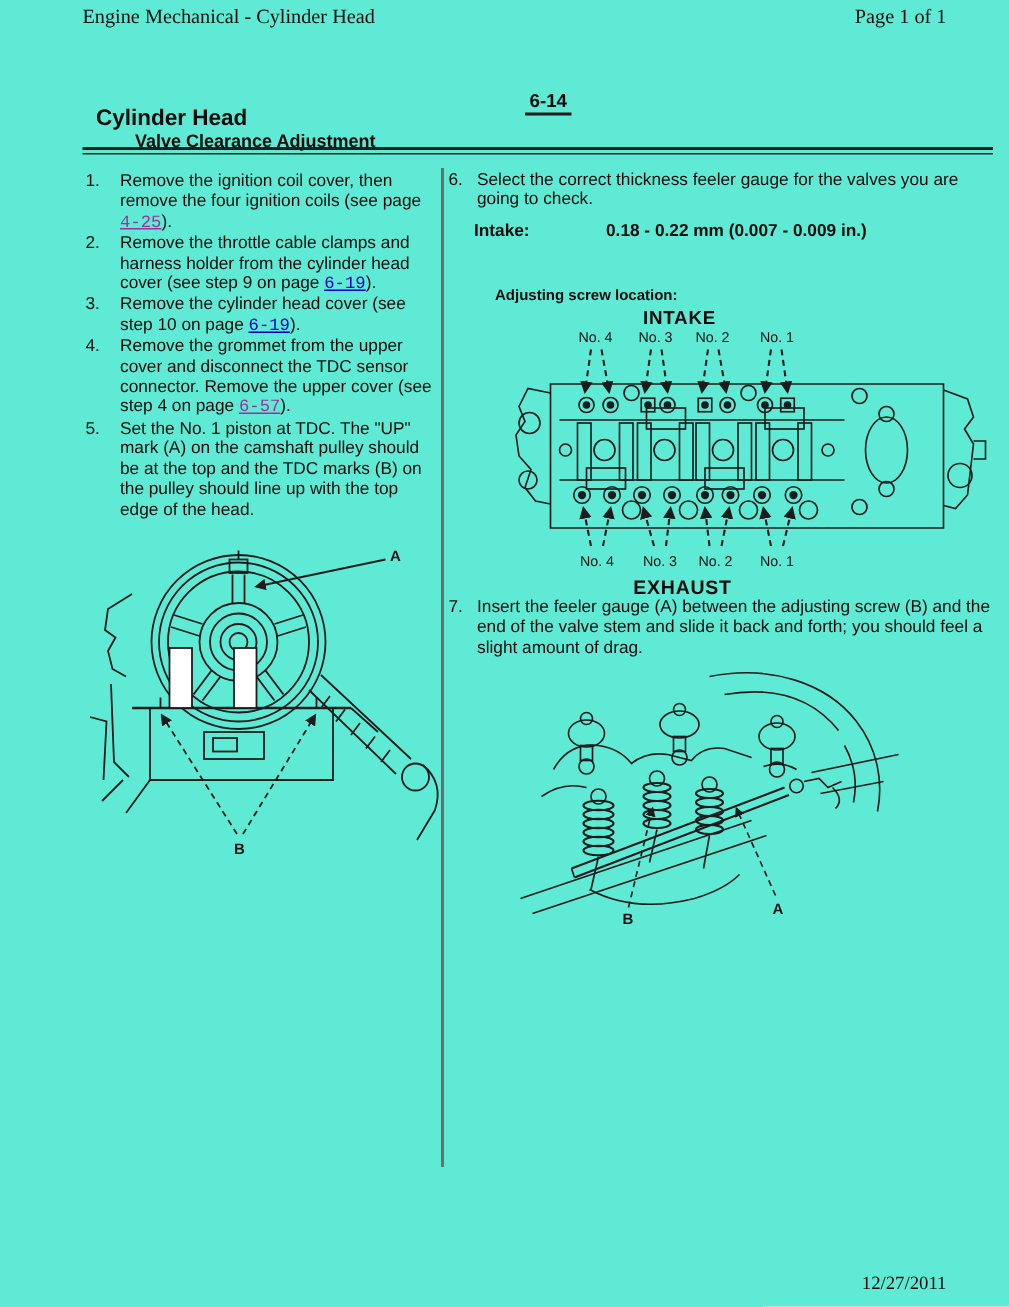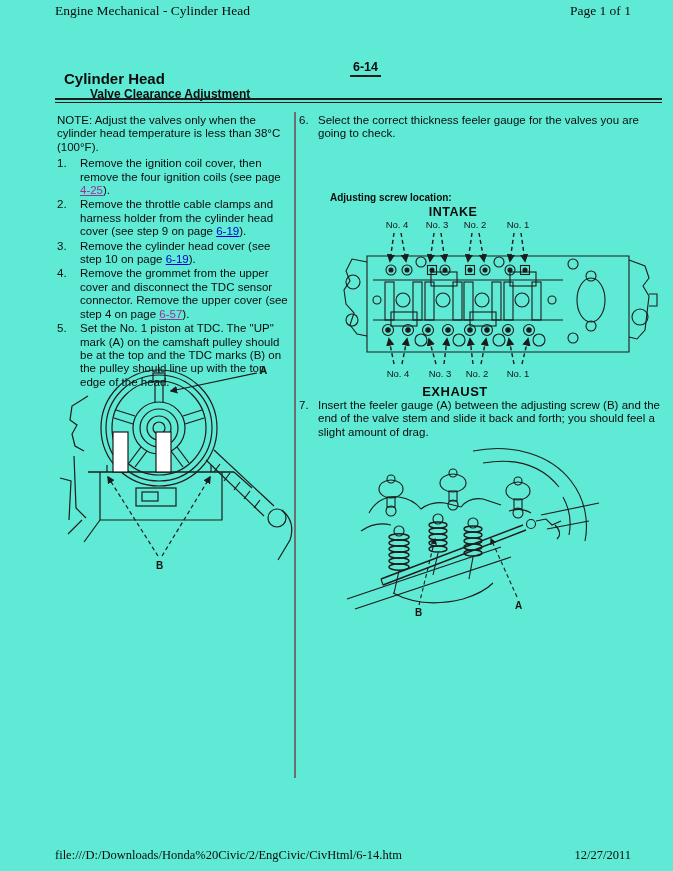--- a/index.html
+++ b/index.html
@@ -15,21 +15,21 @@
   .subsection-title{position:absolute;top:87px;left:90px;font-size:12px;font-weight:bold;text-decoration:underline;}
   .title-rule{position:absolute;top:98px;left:55px;width:607px;height:2px;
               border-top:2px solid #1f1f1f;border-bottom:1px solid #1f1f1f;}
   .col-divider{position:absolute;left:294px;top:112px;width:2px;height:666px;background:#6e6e6e;}
   .body-text{font-size:11.5px;line-height:13.4px;}
   .lcol{position:absolute;left:57px;top:114px;width:236px;}
   .note{margin-bottom:3px;}
   .step{display:flex;margin-top:1px;}
   .step .n{flex:none;width:23px;}
   .step .t{flex:1;}
-  .lnk{text-decoration:underline;cursor:pointer;}
+  .lnk{text-decoration:underline;cursor:pointer;font-family:Liberation Mono, monospace;}
   .lnk-blue{color:var(--link-blue,#0000cc);}
   .lnk-visited{color:var(--link-visited,#993399);}
   .step6{position:absolute;left:299px;top:114px;width:370px;display:flex;}
   .step6 .n,.step7 .n{flex:none;width:19px;}
   .specs{position:absolute;left:316px;top:144px;font-size:11.5px;font-weight:bold;}
   .spec-row{height:20px;line-height:20px;}
   .spec-label{display:inline-block;width:88px;}
   .adjust-head{position:absolute;left:330px;top:192px;font-size:10px;font-weight:bold;}
   .intake-lbl{position:absolute;left:388px;top:205px;width:130px;text-align:center;
               font-size:12.5px;font-weight:bold;letter-spacing:.5px;}
@@ -55,21 +55,20 @@
   <div class="hdr hdr-right serif">Page 1 of 1</div>
 
   <div class="pagenum">6-14</div>
   <div class="section-title">Cylinder Head</div>
   <div class="subsection-title">Valve Clearance Adjustment</div>
   <div class="title-rule"></div>
 
   <div class="col-divider"></div>
 
   <div class="lcol body-text">
-    <div class="note">NOTE: Adjust the valves only when the cylinder head temperature is less than 38°C (100°F).</div>
 
     <div class="step">
       <span class="n">1.</span>
       <span class="t"><span>Remove the ignition coil cover, then remove the four ignition coils (see page </span><a class="lnk lnk-visited" href="#">4-25</a><span>).</span></span>
     </div>
     <div class="step">
       <span class="n">2.</span>
       <span class="t"><span>Remove the throttle cable clamps and harness holder from the cylinder head cover (see step 9 on page </span><a class="lnk lnk-blue" href="#">6-19</a><span>).</span></span>
     </div>
     <div class="step">
@@ -148,20 +147,23 @@
       <text class="fig-label" x="126" y="209">B</text>
     </svg>
   </div>
 
   <div class="step6 body-text">
     <span class="n">6.</span>
     <span class="t">Select the correct thickness feeler gauge for the valves you are going to check.</span>
   </div>
 
   <div class="specs">
+    <div class="spec-row">
+      <span class="spec-label">Intake:</span><span>0.18 - 0.22 mm (0.007 - 0.009 in.)</span>
+    </div>
   </div>
 
   <div class="adjust-head">Adjusting screw location:</div>
   <div class="intake-lbl">INTAKE</div>
 
   <div class="fig-head">
     <svg width="332" height="166" viewBox="0 0 332 166">
       <defs>
         <marker id="ah-h" viewBox="0 0 10 10" refX="8" refY="5" markerWidth="6" markerHeight="6" orient="auto-start-reverse">
           <path d="M0,0 L10,5 L0,10 z" fill="#1c1c1c"></path>
@@ -350,16 +352,15 @@
         <path d="M60,152 q30,16 70,6 q20,-6 30,-16"></path>
 
         <line x1="86" y1="164" x2="102" y2="98" stroke-dasharray="4,3" marker-end="url(#ah-v)"></line>
         <line x1="184" y1="156" x2="158" y2="98" stroke-dasharray="4,3" marker-end="url(#ah-v)"></line>
       </g>
       <text class="fig-label" x="82" y="175">B</text>
       <text class="fig-label" x="182" y="168">A</text>
     </svg>
   </div>
 
-  <div class="ftr ftr-left serif">file:///D:/Downloads/Honda%20Civic/2/EngCivic/CivHtml/6-14.htm</div>
   <div class="ftr ftr-right serif">12/27/2011</div>
 
 </div>
 
 </body></html>

